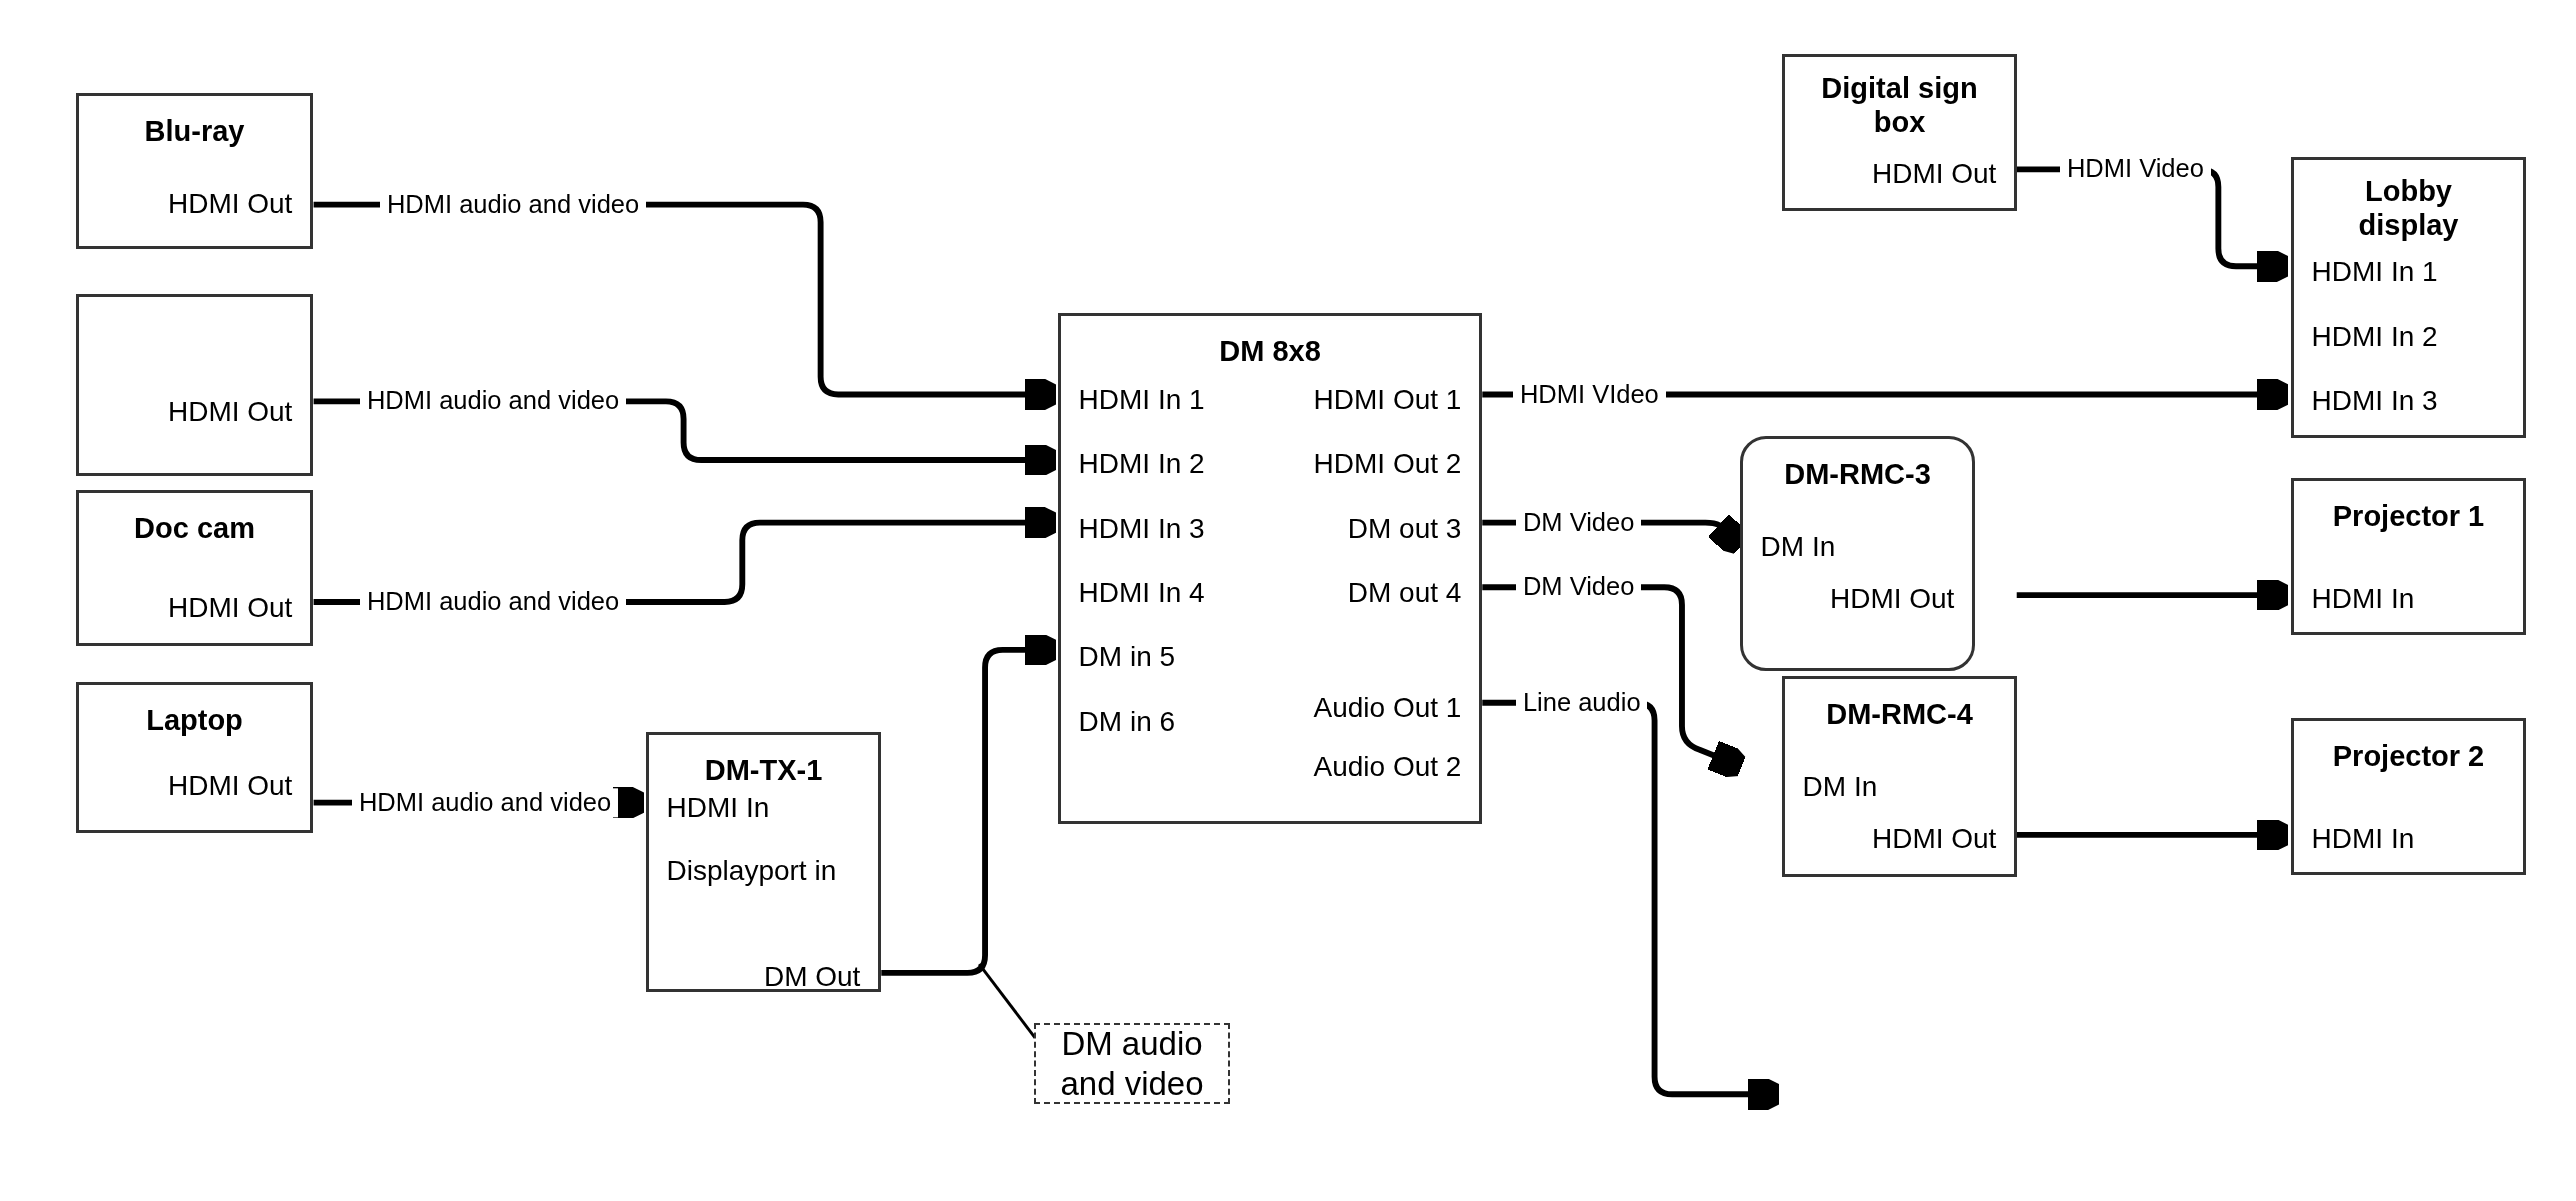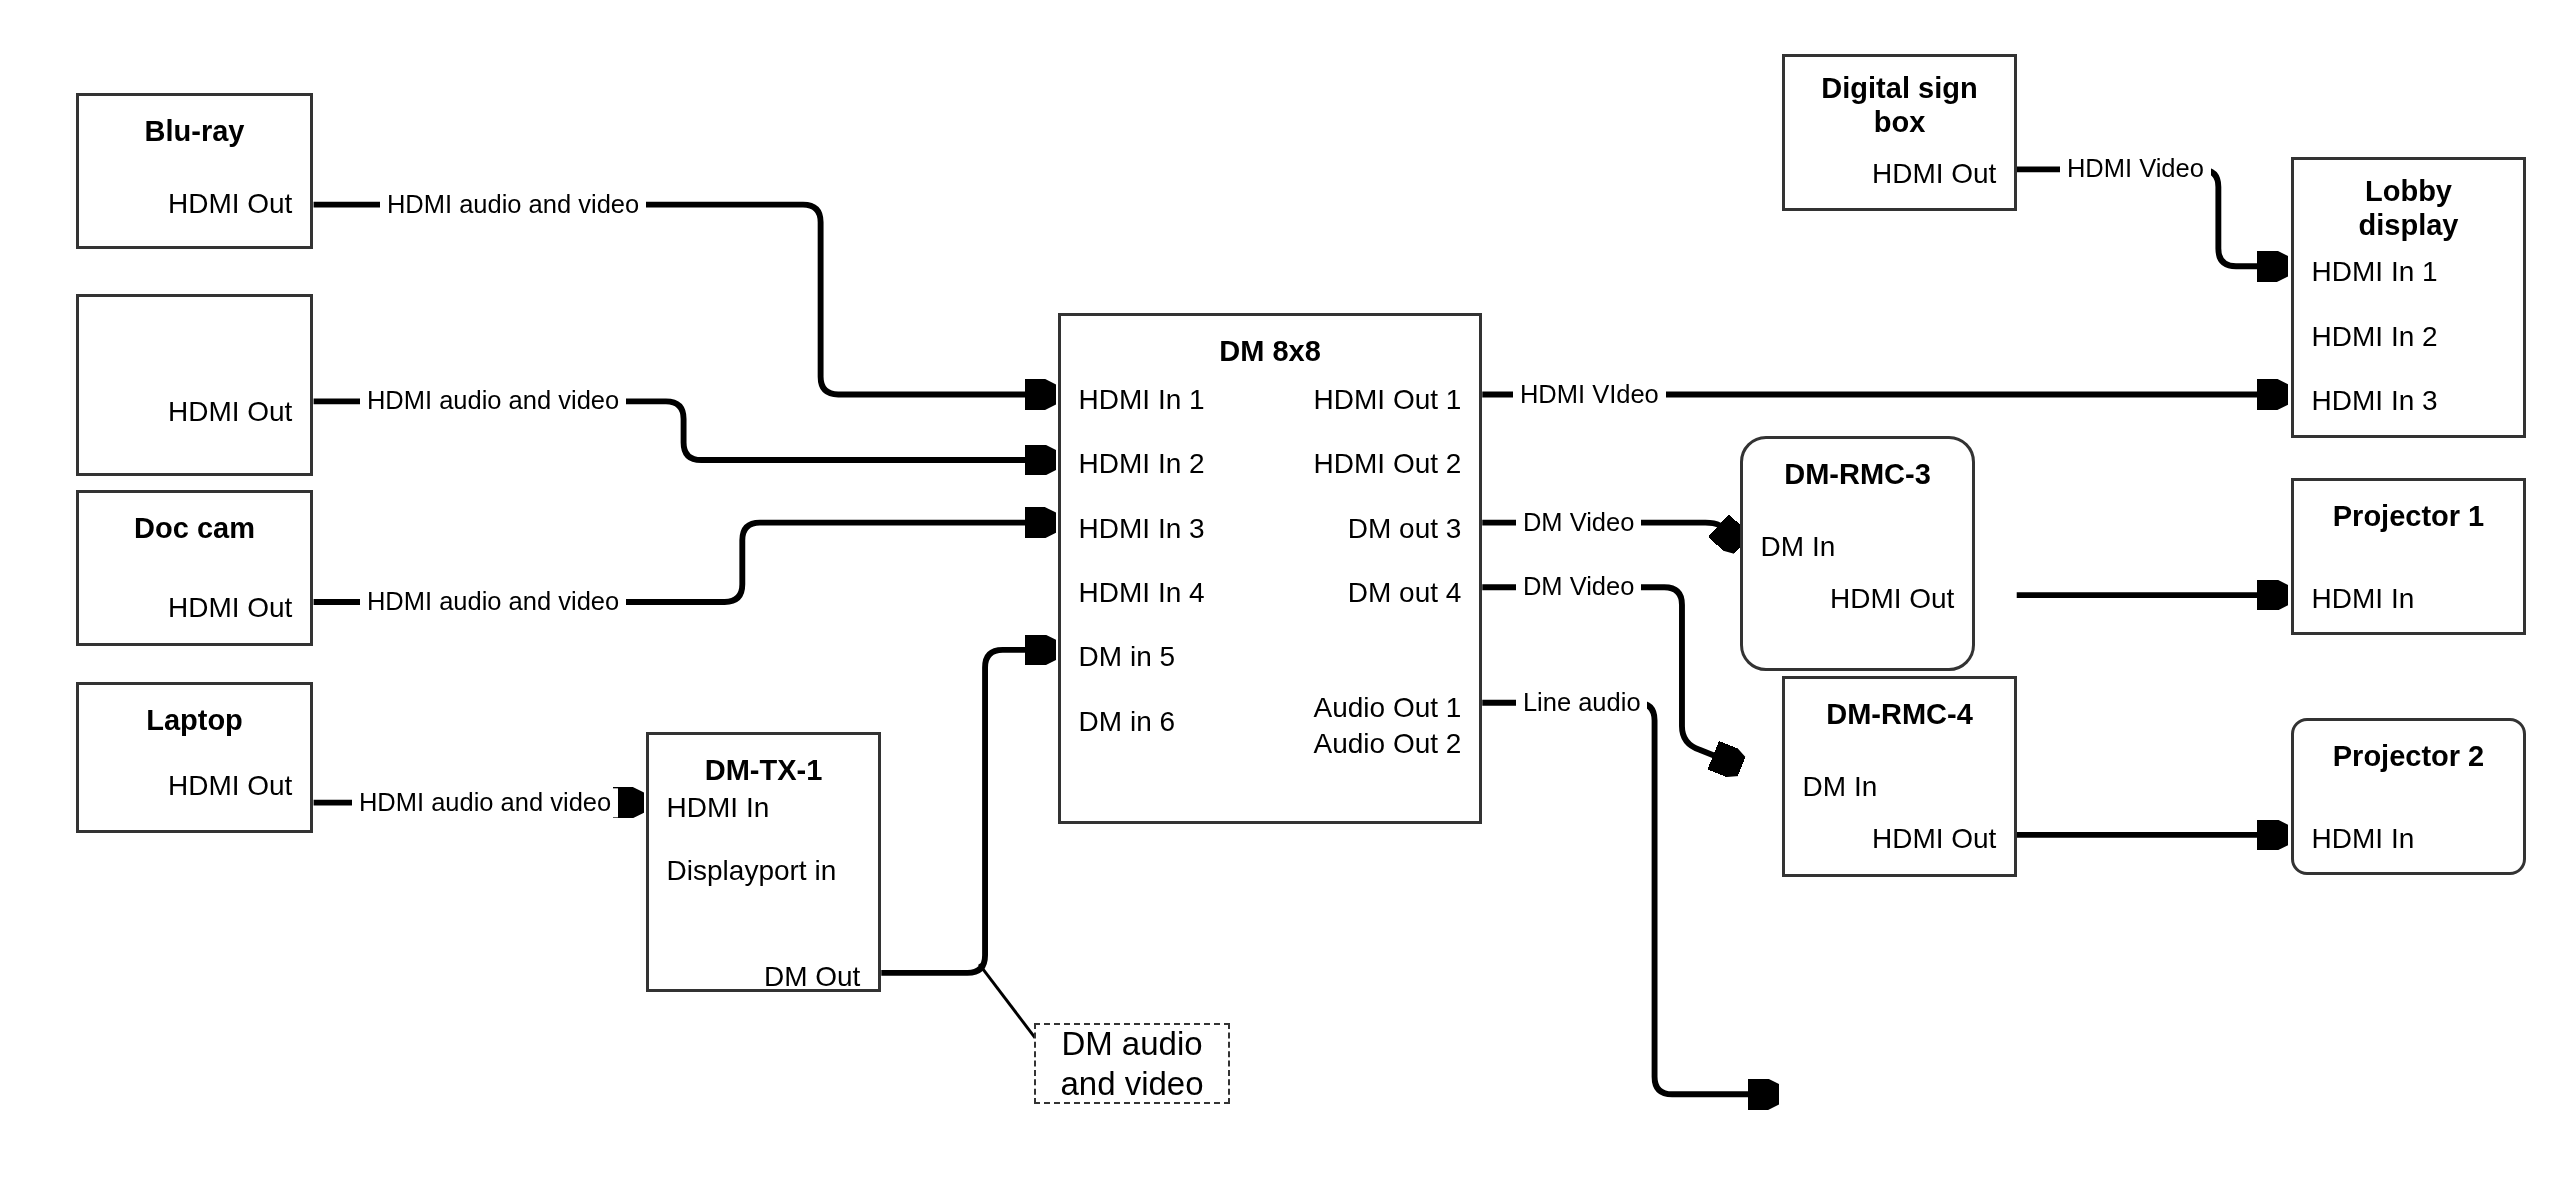--- a/index.html
+++ b/index.html
@@ -173,21 +173,21 @@
     <div class="port left" style="top:199px;">HDMI In 3</div>
     <div class="port left" style="top:263px;">HDMI In 4</div>
     <div class="port left" style="top:327px;">DM in 5</div>
     <div class="port left" style="top:392px;">DM in 6</div>
 
     <div class="port right" style="top:70px;">HDMI Out 1</div>
     <div class="port right" style="top:134px;">HDMI Out 2</div>
     <div class="port right" style="top:199px;">DM out 3</div>
     <div class="port right" style="top:263px;">DM out 4</div>
     <div class="port right" style="top:378px;">Audio Out 1</div>
-    <div class="port right" style="top:414px;">Audio Out 2</div>
+    <div class="port right" style="top:437px;">Audio Out 2</div>
   </div>
 
   <div class="node" style="left:1782px; top:54px; width:235px; height:157px;">
     <div class="node-title" style="top:13.7px; padding:0 29px;">Digital sign box</div>
     <div class="port right" style="top:103px;">HDMI Out</div>
   </div>
 
   <div class="node" style="left:2291px; top:157px; width:235px; height:281px;">
     <div class="node-title" style="top:13.7px; padding:0 39px;">Lobby display</div>
     <div class="port left" style="top:98px;">HDMI In 1</div>
@@ -205,21 +205,21 @@
     <div class="node-title" style="top:17.6px;">DM-RMC-4</div>
     <div class="port left" style="top:94px;">DM In</div>
     <div class="port right" style="top:146px;">HDMI Out</div>
   </div>
 
   <div class="node" style="left:2291px; top:478px; width:235px; height:157px;">
     <div class="node-title" style="top:17.6px;">Projector 1</div>
     <div class="port left" style="top:104px;">HDMI In</div>
   </div>
 
-  <div class="node" style="left:2291px; top:718px; width:235px; height:157px;border-radius:16px;">
+  <div class="node" style="left:2291px; top:718px; width:235px; height:157px;">
     <div class="node-title" style="top:17.6px;">Projector 2</div>
     <div class="port left" style="top:104px;">HDMI In</div>
   </div>
 
 
   <div class="note" style="left:1034px; top:1023px; width:196px; height:81px;">DM audio and video</div>
 
 </div>
 
 

